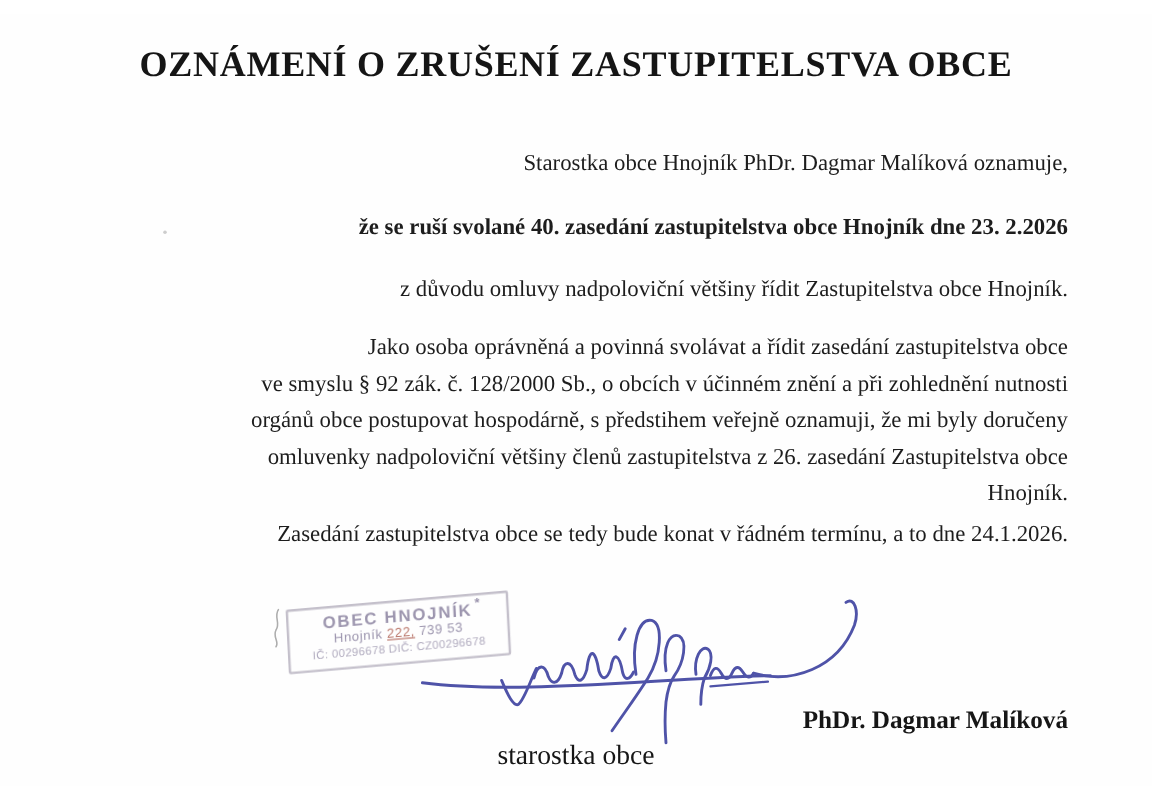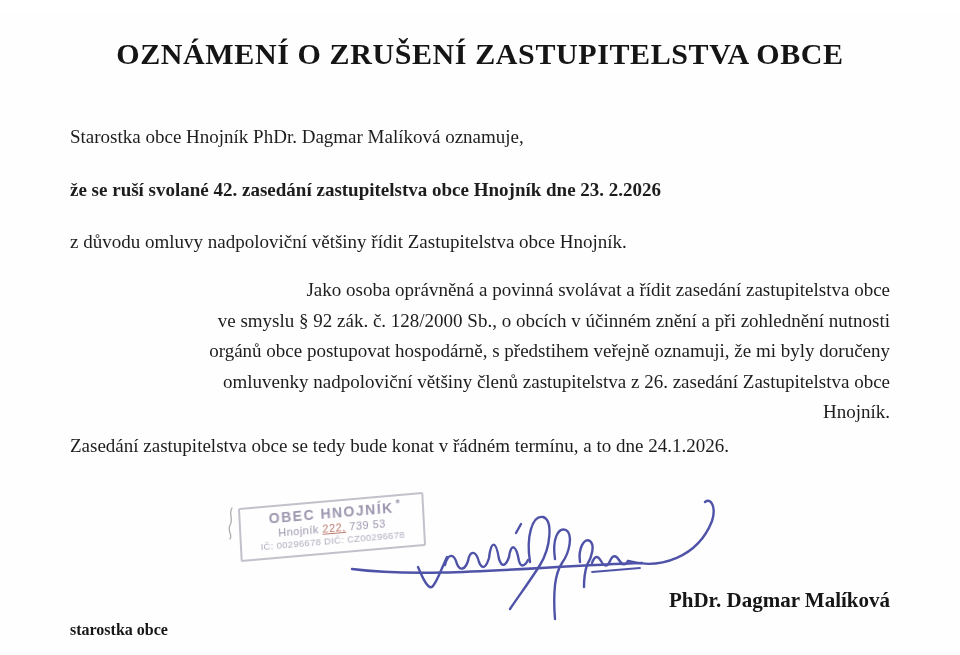--- a/index.html
+++ b/index.html
@@ -7,21 +7,21 @@
     width:960px;height:655px;
     background:#ffffff;
     font-family:"Liberation Serif","DejaVu Serif",serif;
     color:#1d1d1d;
     overflow:hidden;
     position:relative;
   }
   .page{position:absolute;left:0;top:12px;width:960px;height:655px;background:#fefefe;}
   .center-line{
     position:absolute;left:70px;width:820px;
-    text-align:left;margin:0;
+    text-align:right;margin:0;
     font-size:19px;line-height:26px;
     color:#1d1d1d;
     white-space:nowrap;
   }
   .doc-title{
     position:absolute;left:40px;top:22px;width:880px;
     text-align:center;margin:0;
     font-size:30px;line-height:40px;font-weight:bold;
     letter-spacing:0.6px;
     color:#151515;
@@ -34,22 +34,22 @@
   }
   .paragraph div{white-space:nowrap;}
   .sig-name{
     position:absolute;left:70px;top:574px;width:820px;
     text-align:right;margin:0;
     font-size:21px;line-height:28px;font-weight:bold;
     color:#161616;
   }
   .sig-role{
     position:absolute;left:70px;top:605px;width:820px;
-    text-align:left;margin:0;
-    font-size:16px;line-height:26px;font-weight:bold;
+    text-align:center;margin:0;
+    font-size:23px;line-height:26px;font-weight:normal;
     color:#161616;
   }
   
   .stamp{
     position:absolute;left:239px;top:488px;width:186px;height:54px;
     border:2px solid rgba(122,112,138,0.50);
     transform:rotate(-5deg) skewX(-2deg);
     transform-origin:center center;
     border-radius:2px;
     filter:blur(0.35px);
@@ -78,21 +78,21 @@
 </style>
 </head>
 <body>
 
 <div class="page">
 
   <h1 class="doc-title">OZNÁMENÍ O ZRUŠENÍ ZASTUPITELSTVA OBCE</h1>
 
   <p class="center-line" style="top:112px">Starostka obce Hnojník PhDr. Dagmar Malíková oznamuje,</p>
 
-  <p class="center-line bold-line" style="top:165px">že se ruší svolané 42. zasedání zastupitelstva obce Hnojník dne 23. 2.2026</p>
+  <p class="center-line bold-line" style="top:165px">že se ruší svolané 40. zasedání zastupitelstva obce Hnojník dne 23. 2.2026</p>
 
   <p class="center-line" style="top:217px">z důvodu omluvy nadpoloviční většiny řídit Zastupitelstva obce Hnojník.</p>
 
   <div class="paragraph">
     <div>Jako osoba oprávněná a povinná svolávat a řídit zasedání zastupitelstva obce</div>
     <div>ve smyslu § 92 zák. č. 128/2000 Sb., o obcích v účinném znění a při zohlednění nutnosti</div>
     <div>orgánů obce postupovat hospodárně, s předstihem veřejně oznamuji, že mi byly doručeny</div>
     <div>omluvenky nadpoloviční většiny členů zastupitelstva z 26. zasedání Zastupitelstva obce</div>
     <div>Hnojník.</div>
   </div>

